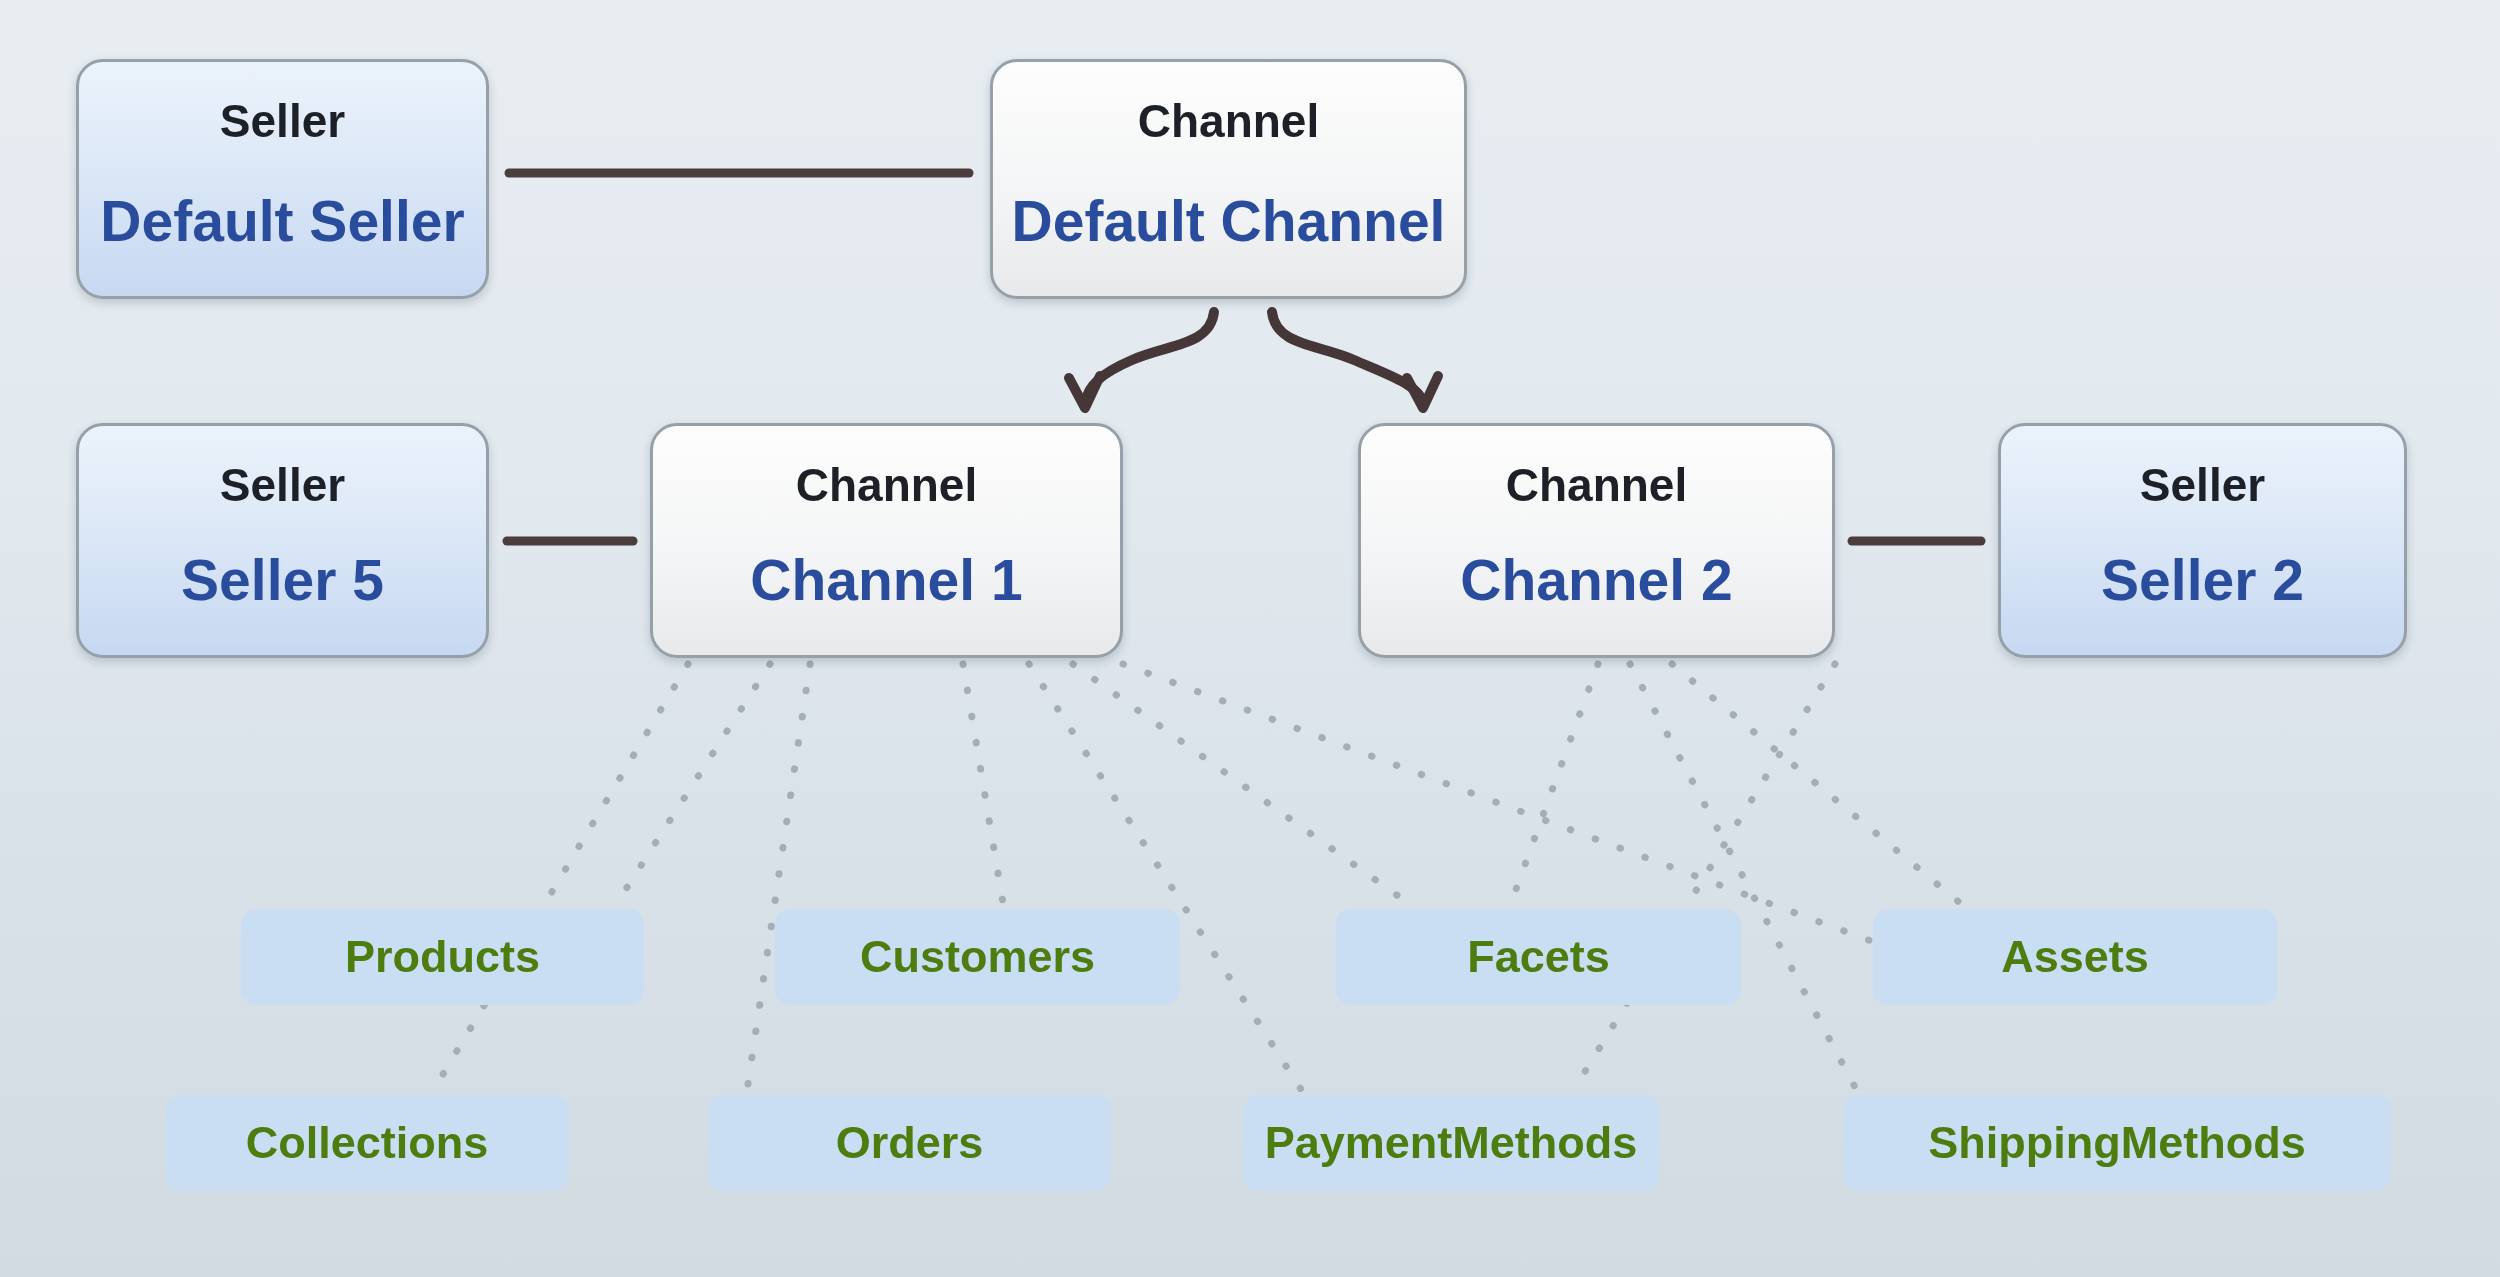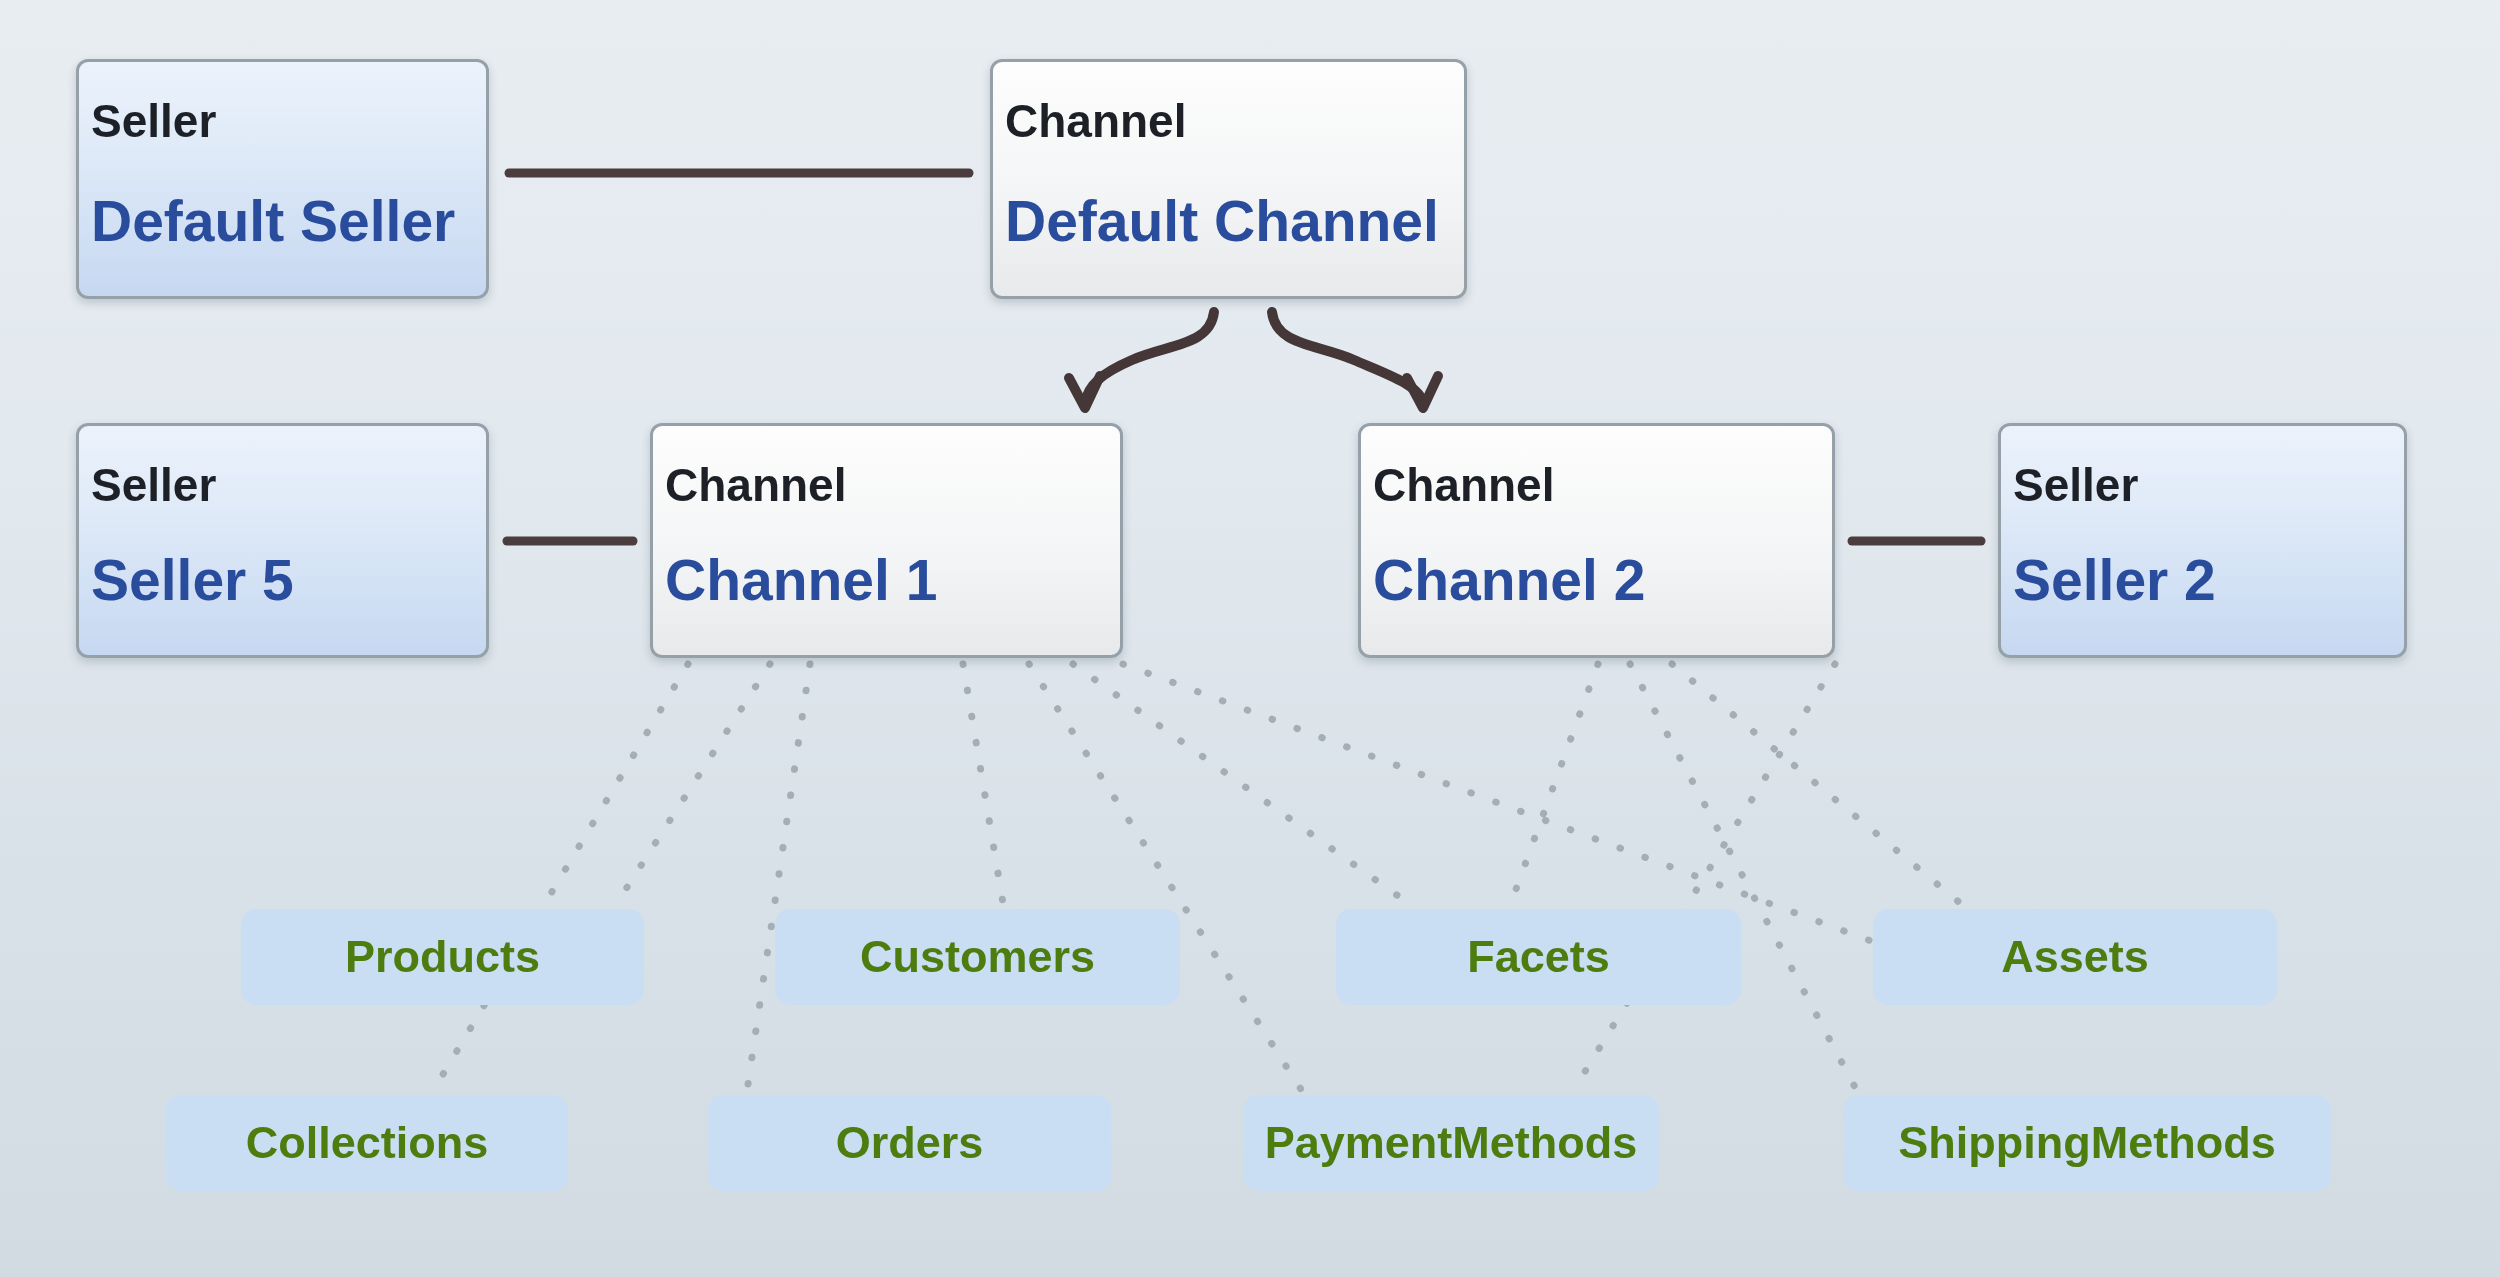--- a/index.html
+++ b/index.html
@@ -4,23 +4,23 @@
 <style>
   html,body{margin:0;padding:0;background:#d7dfe5;}
   .canvas{
     position:relative;width:2500px;height:1277px;overflow:hidden;
     background:linear-gradient(180deg,#e8edf1 0%,#e2e9ef 35%,#dae2e9 65%,#d2dbe2 100%);
     font-family:"Liberation Sans", sans-serif;
   }
   svg.layer{position:absolute;left:0;top:0;display:block;}
   .node{
     position:absolute;box-sizing:border-box;
-    border:3px solid #95a0a9;border-radius:12px;
+    border:3px solid #95a0a9;border-radius:27px;
     box-shadow:0 4px 10px rgba(55,65,80,.22);
-    display:flex;flex-direction:column;justify-content:space-between;
+    display:flex;flex-direction:column;justify-content:space-between;align-items:center;
     padding:36px 12px 46px 12px;
   }
   .node.seller{background:linear-gradient(180deg,#ebf2fb 0%,#dfeaf8 38%,#c6d8f1 100%);}
   .node.channel{background:linear-gradient(180deg,#fdfdfd 0%,#f4f5f6 55%,#e8e9eb 100%);}
   .node-type{font-size:46px;font-weight:bold;color:#1d2127;line-height:1;}
   .node-name{font-size:57px;font-weight:bold;color:#2a4c9c;line-height:1;}
   .entity{
     position:absolute;height:96px;background:#c9ddf3;border-radius:15px;
     display:flex;align-items:center;justify-content:center;
     font-size:45px;font-weight:bold;color:#4d7c0f;
@@ -92,15 +92,15 @@
   </div>
 
   <div class="entity" style="left:241px;top:909px;width:403px">Products</div>
   <div class="entity" style="left:775px;top:909px;width:405px">Customers</div>
   <div class="entity" style="left:1336px;top:909px;width:405px">Facets</div>
   <div class="entity" style="left:1873px;top:909px;width:404px">Assets</div>
 
   <div class="entity" style="left:166px;top:1095px;width:402px">Collections</div>
   <div class="entity" style="left:708px;top:1095px;width:403px">Orders</div>
   <div class="entity" style="left:1243px;top:1095px;width:416px">PaymentMethods</div>
-  <div class="entity" style="left:1843px;top:1095px;width:488px">ShippingMethods</div>
+  <div class="entity" style="left:1843px;top:1095px;width:548px">ShippingMethods</div>
 
 </div>
 
 </body></html>

